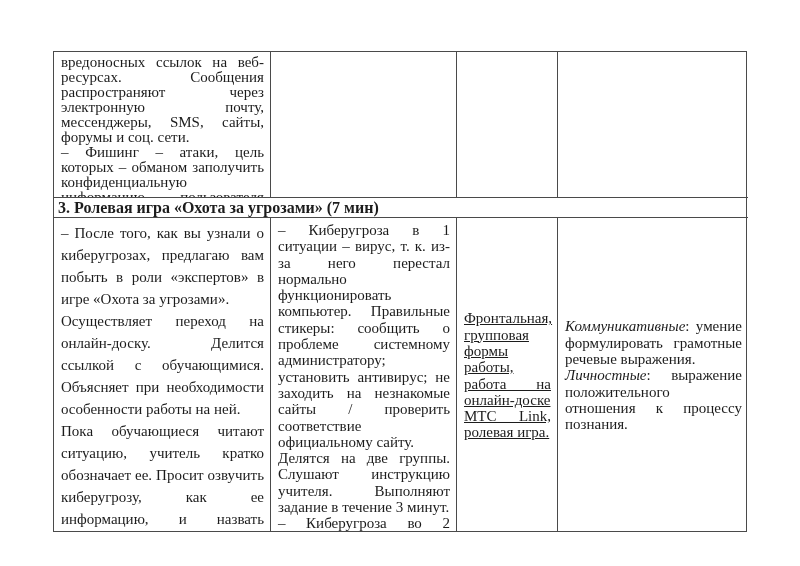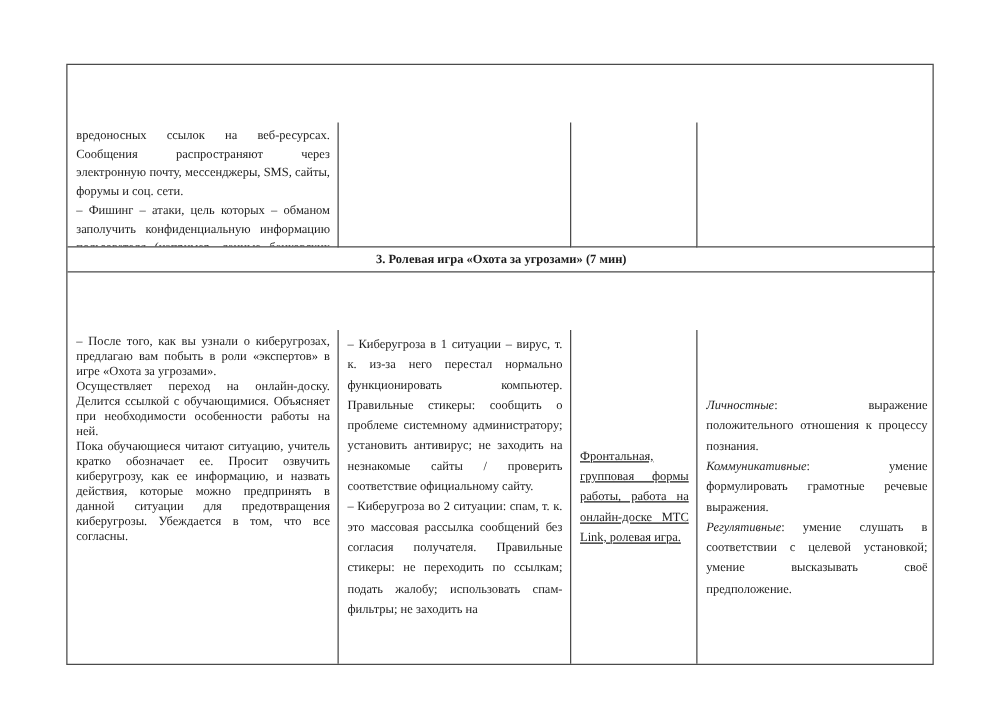--- a/index.html
+++ b/index.html
@@ -25,37 +25,35 @@
     grid-template-columns: 217px 186px 101px 190px;
     grid-template-rows: 146px 20px 313px;
     border: 1px solid #4a4a4a;
     box-sizing: border-box;
   }
   .cell {
     box-sizing: border-box;
     border-right: 1px solid #4a4a4a;
     border-bottom: 1px solid #4a4a4a;
     padding: 3px 6px 2px 7px;
-    font-size: 10px;
+    font-size: 15px;
     line-height: 15px;
     text-align: justify;
     overflow: hidden;
-    margin-top: 46px;
   }
   .cell.last-col { border-right: none; }
   .cell.last-row { border-bottom: none; }
   .cell p { margin: 0; }
   .section-header {
     grid-column: 1 / -1;
     box-sizing: border-box;
     border-bottom: 1px solid #4a4a4a;
     font-weight: bold;
-    font-size: 10px;
+    font-size: 16px;
     line-height: 18px;
-    text-align: center;
     padding: 1px 4px 0 4px;
   }
   .row-main .cell {
     line-height: 16.3px;
     padding-top: 4px;
   }
   .v-center {
     display: flex;
     flex-direction: column;
     justify-content: center;
@@ -72,37 +70,37 @@
       <p>вредоносных ссылок на веб-ресурсах. Сообщения распространяют через электронную почту, мессенджеры, SMS, сайты, форумы и соц. сети.</p>
       <p>– Фишинг – атаки, цель которых – обманом заполучить конфиденциальную информацию пользователя (например, данные банковских карт или пароли). Часто в ходе таких атак преступники отправляют жертвам электронные письма, представляясь официальной организацией.</p>
     </div>
     <div class="cell"></div>
     <div class="cell"></div>
     <div class="cell last-col"></div>
 
     <div class="section-header">3. Ролевая игра «Охота за угрозами» (7 мин)</div>
 
     <div class="row-main" style="display:contents;">
-      <div class="cell last-row" style="line-height:12px; padding-top:4px;">
+      <div class="cell last-row" style="line-height:22px; padding-top:4px;">
         <p>– После того, как вы узнали о киберугрозах, предлагаю вам побыть в роли «экспертов» в игре «Охота за угрозами».</p>
         <p>Осуществляет переход на онлайн-доску. Делится ссылкой с обучающимися. Объясняет при необходимости особенности работы на ней.</p>
         <p>Пока обучающиеся читают ситуацию, учитель кратко обозначает ее. Просит озвучить киберугрозу, как ее информацию, и назвать действия, которые можно предпринять в данной ситуации для предотвращения киберугрозы. Убеждается в том, что все согласны.</p>
 
       </div>
 
       <div class="cell last-row" style="line-height:16.3px; padding-top:4px;">
         <p>– Киберугроза в 1 ситуации – вирус, т. к. из-за него перестал нормально функционировать компьютер. Правильные стикеры: сообщить о проблеме системному администратору; установить антивирус; не заходить на незнакомые сайты / проверить соответствие официальному сайту.</p>
+        <p>Делятся на две группы. Слушают инструкцию учителя. Выполняют задание в течение 3 минут.</p>
         <p>– Киберугроза во 2 ситуации: спам, т. к. это массовая рассылка сообщений без согласия получателя. Правильные стикеры: не переходить по ссылкам; подать жалобу; использовать спам-фильтры; не заходить на</p>
       </div>
 
       <div class="cell last-row v-center" style="line-height:16.3px;text-decoration:underline;">
         <p>Фронтальная, групповая формы работы, работа на онлайн-доске МТС Link, ролевая игра.</p>
       </div>
 
       <div class="cell last-col last-row v-center" style="line-height:16.3px;">
+        <p><span class="lead-italic">Коммуникативные</span><span>: умение формулировать грамотные речевые выражения.</span></p>
         <p><span class="lead-italic">Личностные</span><span>: выражение положительного отношения к процессу познания.</span></p>
-        <p><span class="lead-italic">Коммуникативные</span><span>: умение формулировать грамотные речевые выражения.</span></p>
-        <p><span class="lead-italic">Регулятивные</span><span>: умение слушать в соответствии с целевой установкой; умение высказывать своё предположение.</span></p>
       </div>
     </div>
 
   </div>
 </div>
 
 </body></html>

